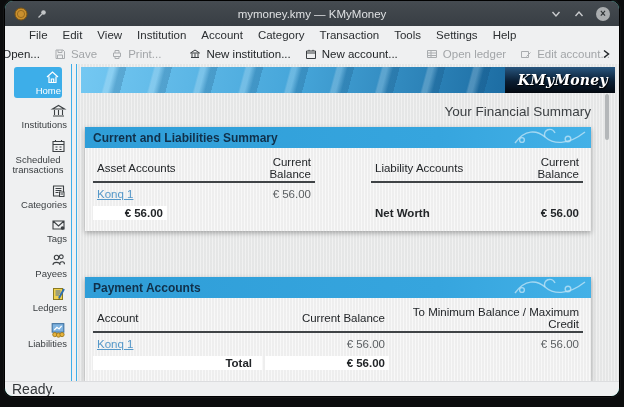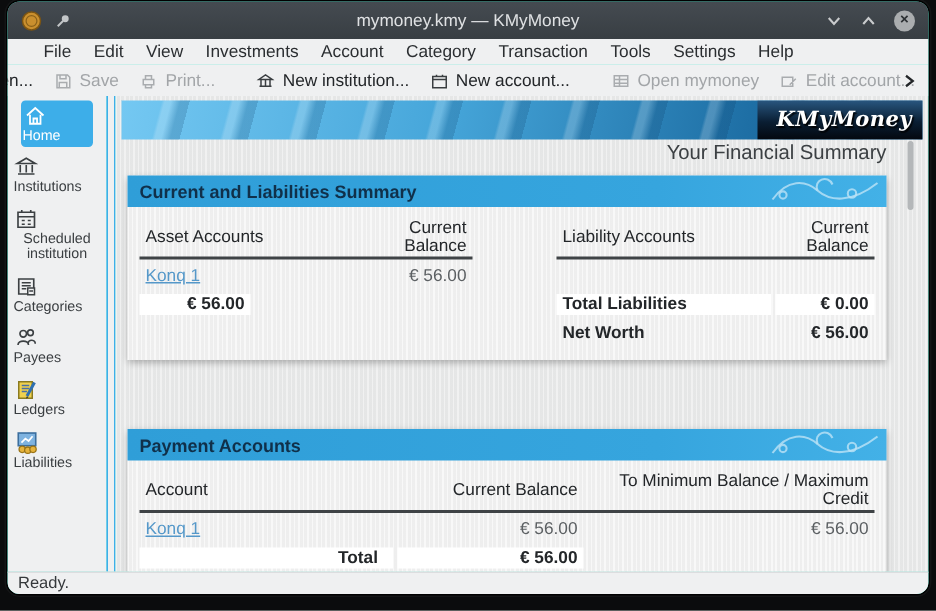--- a/index.html
+++ b/index.html
@@ -40,21 +40,21 @@
   .tool { display:flex; align-items:center; gap:5px; white-space:nowrap; }
   .tool svg { flex:0 0 auto; }
   .tool.disabled { color:#a2a5a8; }
   .tool-sep { width:1px; height:14px; background:#c9cbcd; }
   .tool-overflow { position:absolute; right:8px; display:flex; align-items:center; }
   
   .content { flex:1 1 auto; display:flex; overflow:hidden; position:relative; }
   
   .sidebar { width:66px; flex:0 0 66px; background:#eff0f1; padding-top:3px; overflow:hidden; }
   .side-item {
-    width:60px; margin:0 auto 3px auto; display:flex; flex-direction:column; align-items:flex-start;
+    width:60px; margin:0 auto 3px auto; display:flex; flex-direction:column; align-items:flex-end;
     padding:2px 1px 2px 1px; border-radius:3px; text-align:center;
   }
   .side-item .lbl { font-size:9.5px; color:#3a3e41; line-height:1.1; margin-top:1px; }
   .side-item.selected { background:#3daee9; width:48px; }
   .side-item.selected .lbl { color:#ffffff; }
   .vsep { width:1px; background:#3daee9; flex:0 0 1px; }
   .vgap { width:4px; background:#eff0f1; flex:0 0 4px; }
   
   .mainview {
     flex:1 1 auto; position:relative; overflow:hidden;
@@ -69,21 +69,21 @@
       linear-gradient(100deg,#74c8f2 0%, #46a6da 40%, #1e6fa5 78%, #14588a 100%);
   }
   .banner-logo {
     position:absolute; right:0; top:0; height:26px; width:110px;
     background:linear-gradient(180deg,#28567f 0%, #0a1e33 55%, #03080f 100%);
     color:#ffffff; font-family:"DejaVu Serif", serif; font-weight:bold; font-style:italic;
     font-size:14px; display:flex; align-items:center; justify-content:flex-end;
     padding-right:7px; letter-spacing:0.3px; text-shadow:1px 1px 1px #000;
   }
   .page-title {
-    margin:1px 24px 0 0; text-align:right; font-size:13.5px; color:#3c4043;
+    margin:11px 24px 0 0; text-align:right; font-size:13.5px; color:#3c4043;
   }
   
   .panel {
     margin:8px 24px 0 4px;
     background:#f1f1f1;
     background-image:repeating-linear-gradient(90deg, rgba(255,255,255,0.5) 0 1px, rgba(0,0,0,0.012) 1px 3px);
     box-shadow:0 2px 5px rgba(0,0,0,0.30);
   }
   .panel-header {
     height:21px; display:flex; align-items:center; padding:0 8px; position:relative; overflow:hidden;
@@ -113,21 +113,21 @@
   .tbl-pay .c.col3 { width:191px; text-align:right; flex:0 0 auto; }
   .spacer-row { min-height:19px; }
   
   .scroll-thumb {
     position:absolute; right:10px; top:30px; width:4px; height:46px;
     background:#b4b7b9; border-radius:2px;
   }
   
   .statusbar {
     height:15px; flex:0 0 15px; background:#eff0f1; border-top:1px solid #dcdddf;
-    display:flex; align-items:center; padding:0 7px; font-size:11px; color:#35383b;
+    display:flex; align-items:center; padding:0 7px; font-size:14px; color:#35383b;
   }
 </style>
 </head>
 <body>
 
 <div class="canvas">
   <div class="window">
 
     <div class="titlebar">
       <div class="tb-left">
@@ -151,21 +151,21 @@
         <div class="close-btn">
             <span>×</span>
           </div>
       </div>
     </div>
 
     <div class="menubar">
       <span>File</span>
       <span>Edit</span>
       <span>View</span>
-      <span>Investments</span>
+      <span>Institution</span>
       <span>Account</span>
       <span>Category</span>
       <span>Transaction</span>
       <span>Tools</span>
       <span>Settings</span>
       <span>Help</span>
     </div>
 
     <div class="toolbar">
       <div class="tool">
@@ -203,21 +203,21 @@
         <svg width="12" height="12" viewBox="0 0 12 12">
             <path d="M1.5 3h9v7.5h-9z M1.5 5h9 M4 3V1.8 M8 3V1.8" fill="none" stroke="#3a3e41" stroke-width="1"></path>
           </svg>
         <span>New account...</span>
       </div>
       <div class="tool-sep"></div>
       <div class="tool disabled">
         <svg width="12" height="12" viewBox="0 0 12 12">
             <path d="M1.5 2.5h9v7h-9z M1.5 5h9 M1.5 7.5h9 M5 2.5v7" fill="none" stroke="#a9acaf" stroke-width="1"></path>
           </svg>
-        <span>Open mymoney</span>
+        <span>Open ledger</span>
       </div>
       <div class="tool disabled">
         <svg width="12" height="12" viewBox="0 0 12 12">
             <path d="M1.5 3.5h7v6h-7z M6.5 8.5 L10.5 4.5" fill="none" stroke="#a9acaf" stroke-width="1"></path>
           </svg>
         <span>Edit account...</span>
       </div>
 
       <div class="tool-overflow">
         <svg width="10" height="12" viewBox="0 0 10 12">
@@ -238,29 +238,36 @@
         <div class="side-item">
           <svg width="17" height="16" viewBox="0 0 16 16">
             <path d="M2 6 L8 2.5 L14 6 Z M4 7 v5 M8 7 v5 M12 7 v5 M2.5 13 h11" fill="none" stroke="#3c4043" stroke-width="1.1"></path>
           </svg>
           <span class="lbl">Institutions</span>
         </div>
         <div class="side-item">
           <svg width="17" height="16" viewBox="0 0 16 16">
             <path d="M2.5 3.5h11v10h-11z M2.5 6.5h11 M5 3.5V2 M11 3.5V2 M5 9h2 M9 9h2 M5 11.5h2 M9 11.5h2" fill="none" stroke="#3c4043" stroke-width="1.1"></path>
           </svg>
-          <span class="lbl">Scheduled institution</span>
+          <span class="lbl">Scheduled transactions</span>
         </div>
         <div class="side-item">
           <svg width="17" height="16" viewBox="0 0 16 16">
             <path d="M3 3h10v10H3z M5 5.5h6 M5 7.5h6 M5 9.5h3" fill="none" stroke="#3c4043" stroke-width="1.1"></path>
             <rect x="9" y="9" width="4.5" height="4.5" fill="#eff0f1" stroke="#3c4043" stroke-width="1"></rect>
             <path d="M10 11h2.5" stroke="#3c4043" stroke-width="1"></path>
           </svg>
           <span class="lbl">Categories</span>
+        </div>
+        <div class="side-item">
+          <svg width="17" height="16" viewBox="0 0 16 16">
+            <path d="M2.5 4h11v8h-11z M2.5 4 L8 9 L13.5 4" fill="none" stroke="#3c4043" stroke-width="1.1"></path>
+            <circle cx="12" cy="11" r="1.8" fill="#3c4043"></circle>
+          </svg>
+          <span class="lbl">Tags</span>
         </div>
         <div class="side-item">
           <svg width="17" height="16" viewBox="0 0 16 16">
             <circle cx="6" cy="5.5" r="2.2" fill="none" stroke="#3c4043" stroke-width="1.1"></circle>
             <circle cx="10.8" cy="4.8" r="1.9" fill="none" stroke="#3c4043" stroke-width="1.1"></circle>
             <path d="M2.5 13 c0-3.5 7-3.5 7 0 M9.2 11.8 c0.5-2.8 4.8-2.6 4.8 0.4" fill="none" stroke="#3c4043" stroke-width="1.1"></path>
           </svg>
           <span class="lbl">Payees</span>
         </div>
         <div class="side-item">
@@ -327,24 +334,20 @@
             <div class="tbl tbl-liab">
               <div class="trow thead">
                 <div class="c name">Liability Accounts</div>
                 <div class="c val">Current Balance</div>
               </div>
               <div class="trow spacer-row">
                 <div class="c name"></div>
                   <div class="c val"></div>
               </div>
               <div class="trow">
-                <div class="c name wcell semib">Total Liabilities</div>
-                <div class="c val wcell bold">€ 0.00</div>
-              </div>
-              <div class="trow">
                 <div class="c name semib">Net Worth</div>
                 <div class="c val bold">€ 56.00</div>
               </div>
             </div>
           </div>
         </div>
 
         <div class="panel" style="margin-top:46px;">
           <div class="panel-header">
             <span>Payment Accounts</span>

